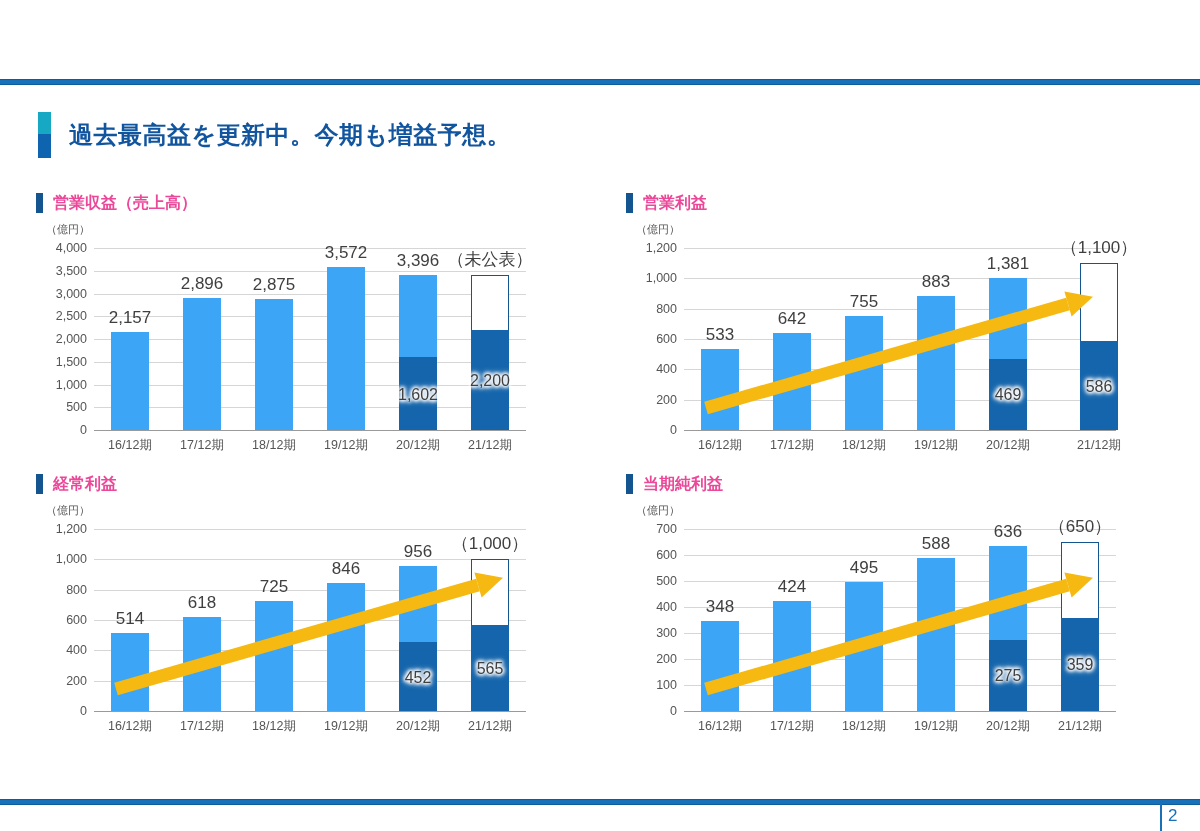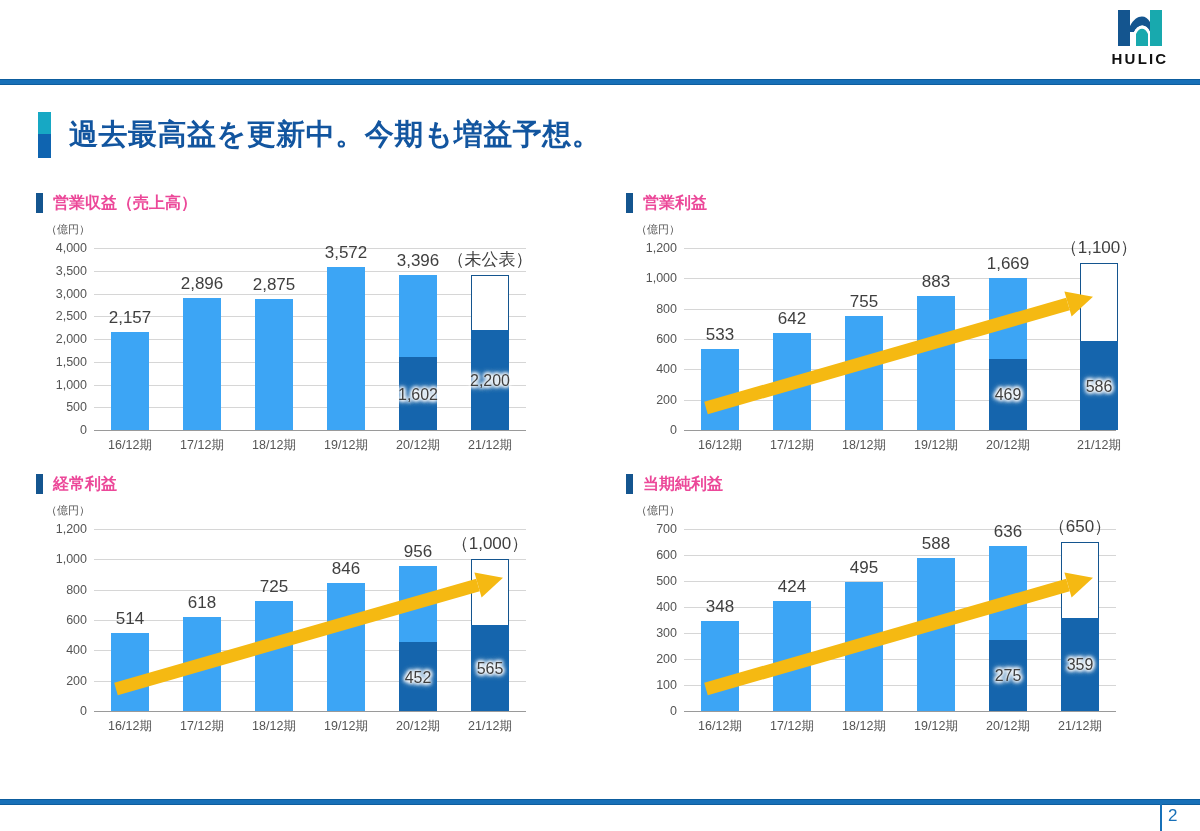--- a/index.html
+++ b/index.html
@@ -72,21 +72,21 @@
     display: flex;
     align-items: center;
   }
   .headline-bar {
     width: 13px;
     height: 46px;
     margin-right: 18px;
     background: linear-gradient(to bottom, #17a8c4 0%, #17a8c4 48%, #0f64b0 48%, #0f64b0 100%);
   }
   .headline-text {
-    font-size: 29px;
+    font-size: 24px;
     font-weight: bold;
     color: #12559f;
     letter-spacing: 0.5px;
     white-space: nowrap;
   }
 
   
   .panel {
     position: absolute;
     width: 560px;
@@ -231,30 +231,20 @@
     font-size: 17px;
     color: #1770b8;
     text-align: left;
   }
 </style>
 </head>
 <body>
 
 <div class="slide-header">
 
-  <div class="logo-wrap">
-    <svg class="logo-mark" viewBox="0 0 48 40">
-      <path d="M2,2 L14,2 L14,38 L2,38 Z" fill="#14558f"></path>
-      <path d="M34,2 L46,2 L46,38 L34,38 Z" fill="#18a9ae"></path>
-      <path d="M14,18 C20,6 30,6 34,14 L34,24 C30,15 22,16 18,24 L14,24 Z" fill="#14558f"></path>
-      <path d="M18,24 C22,16 30,15 34,24 L34,38 L18,38 Z" fill="#ffffff"></path>
-      <path d="M20,26 C23,19 29,19 32,26 L32,38 L20,38 Z" fill="#18a9ae"></path>
-    </svg>
-    <div class="logo-text">HULIC</div>
-  </div>
 
   <div class="header-rule"></div>
 </div>
 
 <div class="headline">
   <div class="headline-bar"></div>
   <div class="headline-text">過去最高益を更新中。今期も増益予想。</div>
 </div>
 
 <div class="panel panel-tl">
@@ -377,21 +367,21 @@
           <div class="seg-light" style="bottom: 0px; height: 133.922px;"></div>
         </div>
         <div class="val-top" style="bottom: 137.922px;">883</div>
         <div class="xtick">19/12期</div>
       </div>
       <div class="bar-col" style="left: 288px; width: 72px;">
         <div class="bar" style="width: 38px; left: 17px; height: 152.425px;">
           <div class="seg-light" style="bottom: 71.1317px; height: 81.2933px;"></div>
           <div class="seg-dark" style="bottom: 0px; height: 71.1317px;"></div>
         </div>
-        <div class="val-top" style="bottom: 156.425px;">1,669</div>
+        <div class="val-top" style="bottom: 156.425px;">1,381</div>
         <div class="val-inner" style="bottom: 25.5658px;">469</div>
         <div class="xtick">20/12期</div>
       </div>
       <div class="bar-col" style="left: 360px; width: 72px; margin-left: 19px;">
         <div class="bar" style="width: 38px; left: 17px; height: 166.833px;">
           <div class="seg-open" style="bottom: 0px; height: 166.833px;"></div>
           <div class="seg-dark" style="bottom: 0px; height: 88.8767px;"></div>
         </div>
         <div class="val-top" style="bottom: 170.833px;">（1,100）</div>
         <div class="val-inner" style="bottom: 34.4383px;">586</div>

